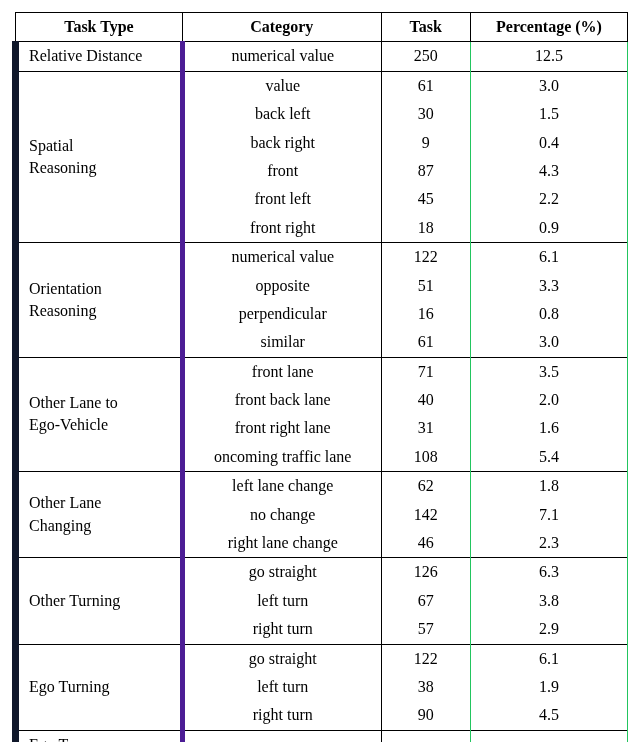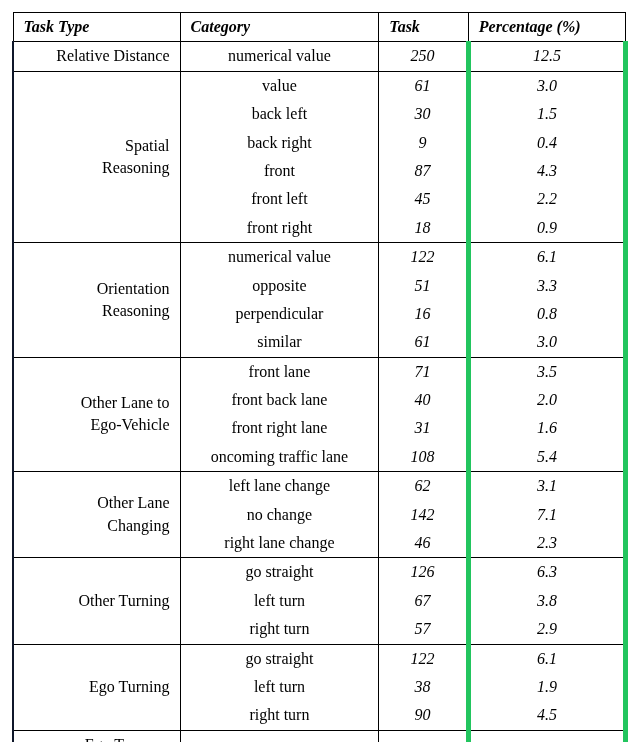--- a/index.html
+++ b/index.html
@@ -17,41 +17,39 @@
     width: 100%;
     table-layout: auto;
   }
   th, td {
     padding: 3px 10px;
     vertical-align: middle;
     line-height: 1.4;
   }
   th {
     font-weight: bold;
+    text-align: center;
+    border: 1px solid #000000;
+  }
+  td.tasktype {
     text-align: left;
-    border: 1px solid #000000;
-    font-style: italic;
-  }
-  td.tasktype {
-    text-align: right;
-    border-left: 2px solid #0f172a;
+    border-left: 7px solid #0f172a;
     border-right: 1px solid #000000;
     margin-left: 36px;
   }
   td.cat {
     text-align: center;
-    border-left: 1px solid #4c1d95;
+    border-left: 5px solid #4c1d95;
     border-right: 1px solid #000000;
     margin-left: 31px;
   }
   td.num {
     text-align: center;
     border-left: 1px solid #000000;
-    border-right: 5px solid #22c55e;
-    font-style: italic;
+    border-right: 1px solid #22c55e;
   }
   tr.group-start td {
     border-top: 1px solid #000000;
   }
   tbody tr:last-child td {
     border-bottom: 1px solid #000000;
   }
   .col-task { width: 168px; }
   .col-cat  { width: 200px; }
   .col-count{ width: 90px; }
@@ -153,21 +151,21 @@
       </tr>
       <tr>
         <td class="cat">oncoming traffic lane</td>
         <td class="num">108</td>
         <td class="num">5.4</td>
       </tr>
       <tr class="group-start">
         <td class="tasktype" rowspan="3">Other Lane<br>Changing</td>
         <td class="cat">left lane change</td>
         <td class="num">62</td>
-        <td class="num">3.1</td>
+        <td class="num">1.8</td>
       </tr>
       <tr>
         <td class="cat">no change</td>
         <td class="num">142</td>
         <td class="num">7.1</td>
       </tr>
       <tr>
         <td class="cat">right lane change</td>
         <td class="num">46</td>
         <td class="num">2.3</td>

